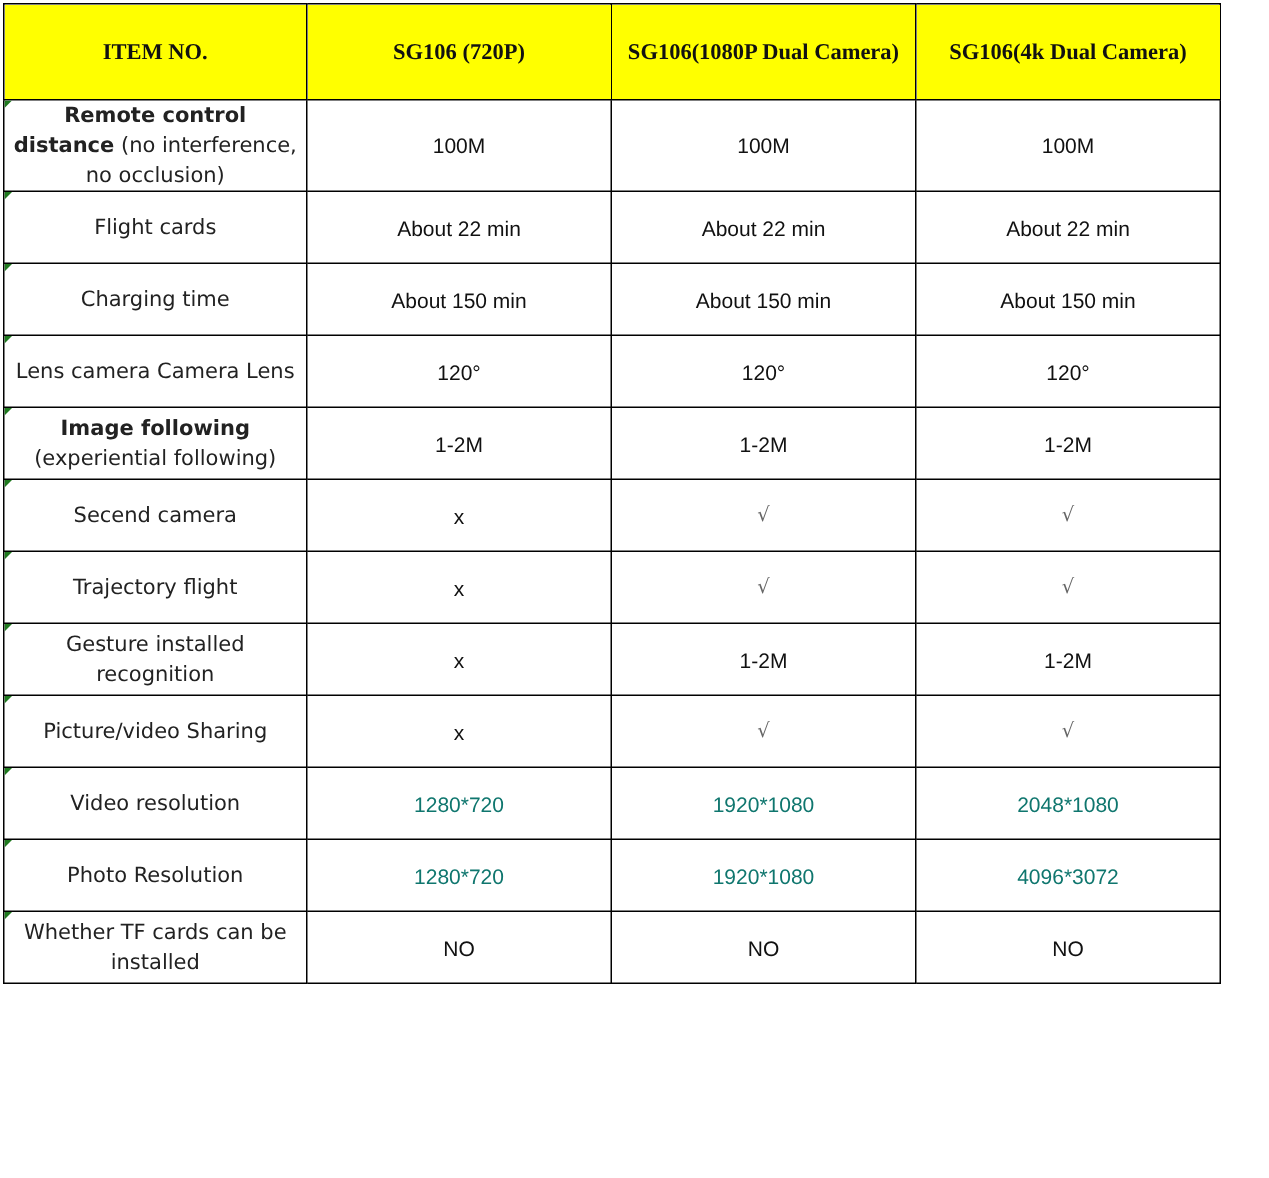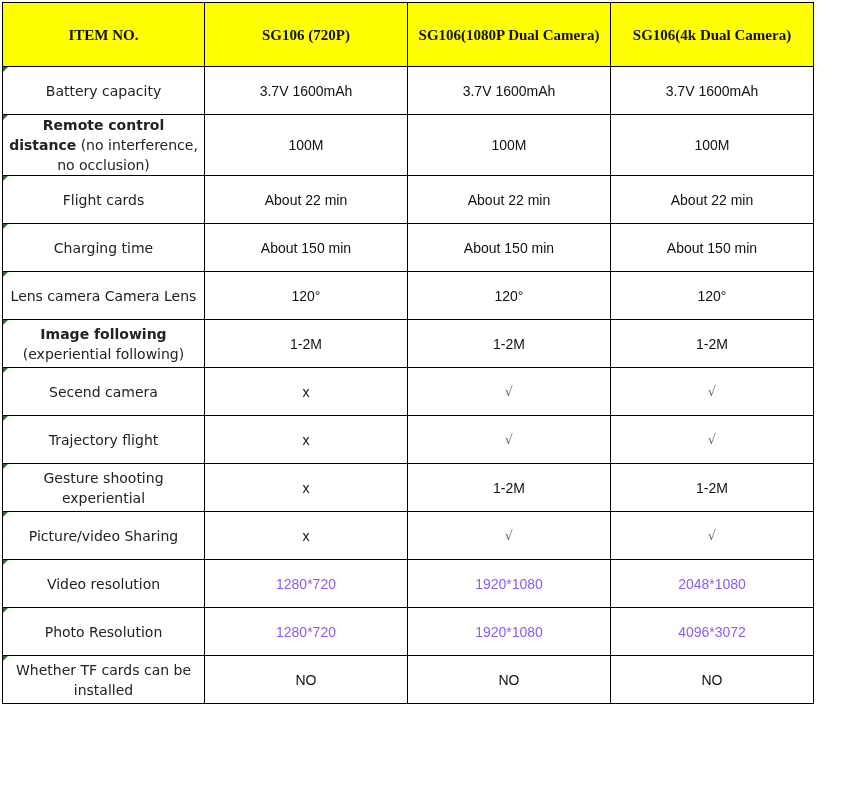--- a/index.html
+++ b/index.html
@@ -5,21 +5,21 @@
   html, body { margin: 0; padding: 0; background: #ffffff; }
   body { width: 846px; height: 785px; overflow: hidden; position: relative; font-family: "Liberation Sans", sans-serif; }
   table.spec { border-collapse: collapse; position: absolute; left: 2px; top: 2px; table-layout: fixed; }
   table.spec td, table.spec th { border: 1px solid #000; text-align: center; vertical-align: middle; padding: 0 4px; overflow: hidden; position: relative; }
   table.spec th { background: #ffff00; font-weight: bold; font-size: 15px; color: #111; line-height: 20px; }
   table.spec tr.hdr { height: 64px; font-family: Liberation Serif, serif; }
   table.spec tr.row { height: 48px; }
   td.label { font-family: "DejaVu Sans", sans-serif; font-size: 14px; color: #222; line-height: 20px; }
   td.label b { font-weight: bold; }
   td.val { font-size: 14px; color: #111; }
-  td.val.red { color: #8b5cf6; margin-left: 16px; }
+  td.val.red { color: #0f766e; margin-left: 16px; }
   td.val.check { color: #666; font-family: "DejaVu Serif", serif; font-size: 13px; }
   td.corner::before { content: ""; position: absolute; left: 0; top: 0; width: 0; height: 0; border-top: 5px solid #1f7a1f; border-right: 5px solid transparent; }
   .col0 { width: 202px; } .col1 { width: 203px; } .col2 { width: 203px; } .col3 { width: 203px; }
 </style>
 </head>
 <body>
 
 <table class="spec">
   <colgroup>
       <col class="col0">
@@ -29,26 +29,20 @@
     </colgroup>
   <tbody>
       <tr class="hdr">
     <th>ITEM NO.</th>
     <th>SG106 (720P)</th>
     <th>SG106(1080P Dual Camera)</th>
     <th>SG106(4k Dual Camera)</th>
   </tr>
   </tbody>
     <tbody id="rows">
-      <tr class="row">
-        <td class="label corner"><b></b><span>Battery capacity</span></td>
-        <td class="val">3.7V 1600mAh</td>
-        <td class="val">3.7V 1600mAh</td>
-        <td class="val">3.7V 1600mAh</td>
-      </tr>
       <tr class="row">
         <td class="label corner"><b>Remote control distance</b><span> (no interference, no occlusion)</span></td>
         <td class="val">100M</td>
         <td class="val">100M</td>
         <td class="val">100M</td>
       </tr>
       <tr class="row">
         <td class="label corner"><b></b><span>Flight cards</span></td>
         <td class="val">About 22 min</td>
         <td class="val">About 22 min</td>
@@ -78,21 +72,21 @@
         <td class="val check">√</td>
         <td class="val check">√</td>
       </tr>
       <tr class="row">
         <td class="label corner"><b></b><span>Trajectory flight</span></td>
         <td class="val">x</td>
         <td class="val check">√</td>
         <td class="val check">√</td>
       </tr>
       <tr class="row">
-        <td class="label corner"><b></b><span>Gesture shooting experiential</span></td>
+        <td class="label corner"><b></b><span>Gesture installed recognition</span></td>
         <td class="val">x</td>
         <td class="val">1-2M</td>
         <td class="val">1-2M</td>
       </tr>
       <tr class="row">
         <td class="label corner"><b></b><span>Picture/video Sharing</span></td>
         <td class="val">x</td>
         <td class="val check">√</td>
         <td class="val check">√</td>
       </tr>

